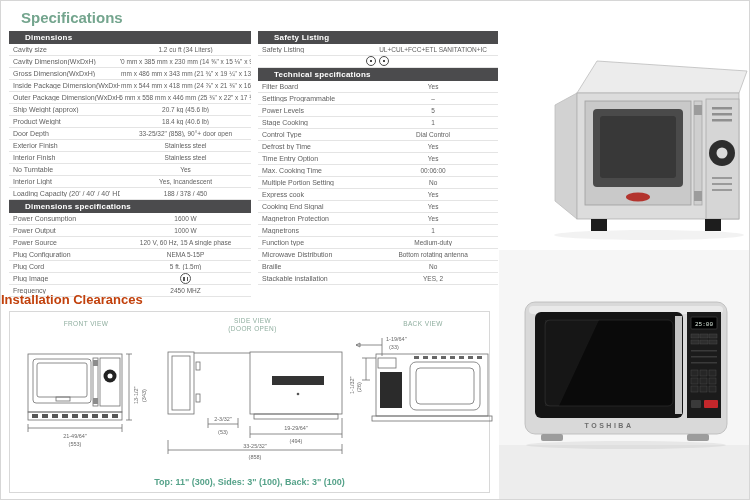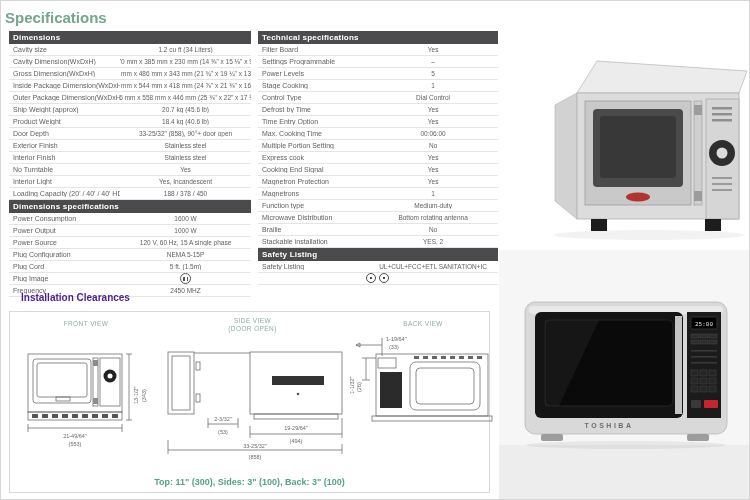--- a/index.html
+++ b/index.html
@@ -1,24 +1,24 @@
 <!DOCTYPE html>
 <html><head>
 <meta charset="utf-8">
 <style>
   html,body{margin:0;padding:0;}
   .page{position:relative;width:748px;height:498px;background:#ffffff;border:1px solid #d6d6d6;
         font-family:"Liberation Sans", sans-serif;overflow:hidden;}
-  .h1{position:absolute;left:4px;top:8px;font-size:15px;font-weight:700;color:#74a58e;}
-  .h2{position:absolute;left:20px;top:291px;font-size:10px;font-weight:700;color:#4c1d95;}
+  .h1{position:absolute;left:20px;top:8px;font-size:15px;font-weight:700;color:#74a58e;}
+  .h2{position:absolute;left:0;top:291px;font-size:13px;font-weight:700;color:#c2410c;}
   .tablecol{position:absolute;top:30px;}
   .tablecol.left{left:8px;width:242px;}
   .tablecol.right{left:257px;width:240px;}
   .sec-header{height:13px;background:#4b4b4d;color:#fff;font-size:8px;font-weight:700;
-              display:flex;align-items:center;padding-left:4px;letter-spacing:.2px;}
+              display:flex;align-items:center;padding-left:16px;letter-spacing:.2px;}
   .spec-row{display:flex;height:11px;align-items:center;border-bottom:1px solid #e4e4e4;background:#fff;}
   .cell{white-space:nowrap;overflow:hidden;color:#5f5f5f;}
   .cell.label{width:45%;padding-left:4px;font-size:7px;}
   .cell.value{width:55%;font-size:6.5px;text-align:center;display:flex;justify-content:center;align-items:center;}
   .cell.full{width:100%;display:flex;justify-content:center;align-items:center;}
   .vicon{display:inline-block;position:relative;}
   .plug-icon{width:9px;height:9px;border:1px solid #555;border-radius:50%;}
   .plug-icon::before,.plug-icon::after{content:"";position:absolute;top:2.5px;width:1.5px;height:4px;background:#555;}
   .plug-icon::before{left:2px;} .plug-icon::after{right:2px;}
   .certification-logos{width:26px;height:11px;}
@@ -133,103 +133,103 @@
           <div class="spec-row">
             <span class="cell label">Frequency</span>
             <span class="cell value">2450 MHZ</span>
           </div>
         </div>
     </div>
   </div>
 
   <div class="tablecol right">
     <div>
-      <div class="sec-header">Technical specifications</div>
+      <div class="sec-header">Safety Listing</div>
       <div>
           <div class="spec-row">
-            <span class="cell label">Filter Board</span>
-            <span class="cell value">Yes</span>
-          </div>
-          <div class="spec-row">
-            <span class="cell label">Settings Programmable</span>
-            <span class="cell value">–</span>
-          </div>
-          <div class="spec-row">
-            <span class="cell label">Power Levels</span>
-            <span class="cell value">5</span>
-          </div>
-          <div class="spec-row">
-            <span class="cell label">Stage Cooking</span>
-            <span class="cell value">1</span>
-          </div>
-          <div class="spec-row">
-            <span class="cell label">Control Type</span>
-            <span class="cell value">Dial Control</span>
-          </div>
-          <div class="spec-row">
-            <span class="cell label">Defrost by Time</span>
-            <span class="cell value">Yes</span>
-          </div>
-          <div class="spec-row">
-            <span class="cell label">Time Entry Option</span>
-            <span class="cell value">Yes</span>
-          </div>
-          <div class="spec-row">
-            <span class="cell label">Max. Cooking Time</span>
-            <span class="cell value">00:06:00</span>
-          </div>
-          <div class="spec-row">
-            <span class="cell label">Multiple Portion Setting</span>
-            <span class="cell value">No</span>
-          </div>
-          <div class="spec-row">
-            <span class="cell label">Express cook</span>
-            <span class="cell value">Yes</span>
-          </div>
-          <div class="spec-row">
-            <span class="cell label">Cooking End Signal</span>
-            <span class="cell value">Yes</span>
-          </div>
-          <div class="spec-row">
-            <span class="cell label">Magnetron Protection</span>
-            <span class="cell value">Yes</span>
-          </div>
-          <div class="spec-row">
-            <span class="cell label">Magnetrons</span>
-            <span class="cell value">1</span>
-          </div>
-          <div class="spec-row">
-            <span class="cell label">Function type</span>
-            <span class="cell value">Medium-duty</span>
-          </div>
-          <div class="spec-row">
-            <span class="cell label">Microwave Distribution</span>
-            <span class="cell value">Bottom rotating antenna</span>
-          </div>
-          <div class="spec-row">
-            <span class="cell label">Braille</span>
-            <span class="cell value">No</span>
-          </div>
-          <div class="spec-row">
-            <span class="cell label">Stackable installation</span>
-            <span class="cell value">YES, 2</span>
+            <span class="cell label">Safety Listing</span>
+            <span class="cell value">UL+CUL+FCC+ETL SANITATION+IC</span>
+          </div>
+          <div class="spec-row">
+            <span class="cell full">
+              <span class="vicon certification-logos"></span>
+            </span>
           </div>
         </div>
     </div>
     <div>
-      <div class="sec-header">Safety Listing</div>
+      <div class="sec-header">Technical specifications</div>
       <div>
           <div class="spec-row">
-            <span class="cell label">Safety Listing</span>
-            <span class="cell value">UL+CUL+FCC+ETL SANITATION+IC</span>
-          </div>
-          <div class="spec-row">
-            <span class="cell full">
-              <span class="vicon certification-logos"></span>
-            </span>
+            <span class="cell label">Filter Board</span>
+            <span class="cell value">Yes</span>
+          </div>
+          <div class="spec-row">
+            <span class="cell label">Settings Programmable</span>
+            <span class="cell value">–</span>
+          </div>
+          <div class="spec-row">
+            <span class="cell label">Power Levels</span>
+            <span class="cell value">5</span>
+          </div>
+          <div class="spec-row">
+            <span class="cell label">Stage Cooking</span>
+            <span class="cell value">1</span>
+          </div>
+          <div class="spec-row">
+            <span class="cell label">Control Type</span>
+            <span class="cell value">Dial Control</span>
+          </div>
+          <div class="spec-row">
+            <span class="cell label">Defrost by Time</span>
+            <span class="cell value">Yes</span>
+          </div>
+          <div class="spec-row">
+            <span class="cell label">Time Entry Option</span>
+            <span class="cell value">Yes</span>
+          </div>
+          <div class="spec-row">
+            <span class="cell label">Max. Cooking Time</span>
+            <span class="cell value">00:06:00</span>
+          </div>
+          <div class="spec-row">
+            <span class="cell label">Multiple Portion Setting</span>
+            <span class="cell value">No</span>
+          </div>
+          <div class="spec-row">
+            <span class="cell label">Express cook</span>
+            <span class="cell value">Yes</span>
+          </div>
+          <div class="spec-row">
+            <span class="cell label">Cooking End Signal</span>
+            <span class="cell value">Yes</span>
+          </div>
+          <div class="spec-row">
+            <span class="cell label">Magnetron Protection</span>
+            <span class="cell value">Yes</span>
+          </div>
+          <div class="spec-row">
+            <span class="cell label">Magnetrons</span>
+            <span class="cell value">1</span>
+          </div>
+          <div class="spec-row">
+            <span class="cell label">Function type</span>
+            <span class="cell value">Medium-duty</span>
+          </div>
+          <div class="spec-row">
+            <span class="cell label">Microwave Distribution</span>
+            <span class="cell value">Bottom rotating antenna</span>
+          </div>
+          <div class="spec-row">
+            <span class="cell label">Braille</span>
+            <span class="cell value">No</span>
+          </div>
+          <div class="spec-row">
+            <span class="cell label">Stackable installation</span>
+            <span class="cell value">YES, 2</span>
           </div>
         </div>
     </div>
   </div>
 
   <div class="h2">Installation Clearances</div>
 
   <div class="clearance-box">
     <div class="view-label" style="left:6px;top:8px;width:140px;">FRONT VIEW</div>
     <div class="view-label" style="left:150px;top:5px;width:185px;">

